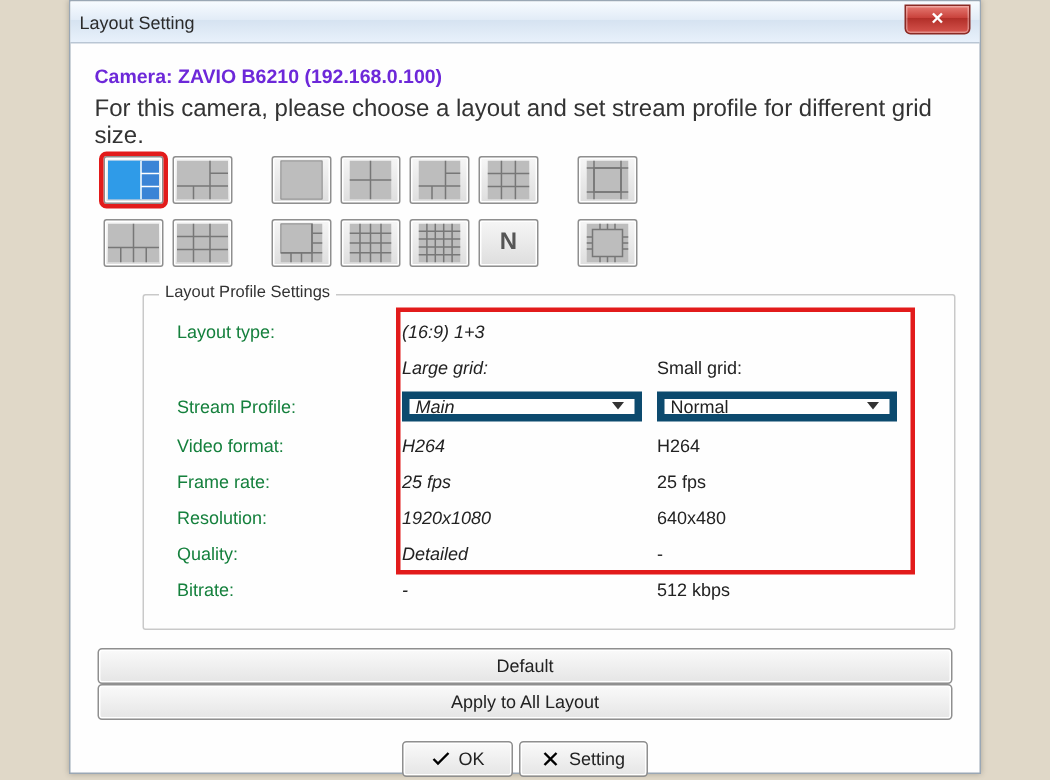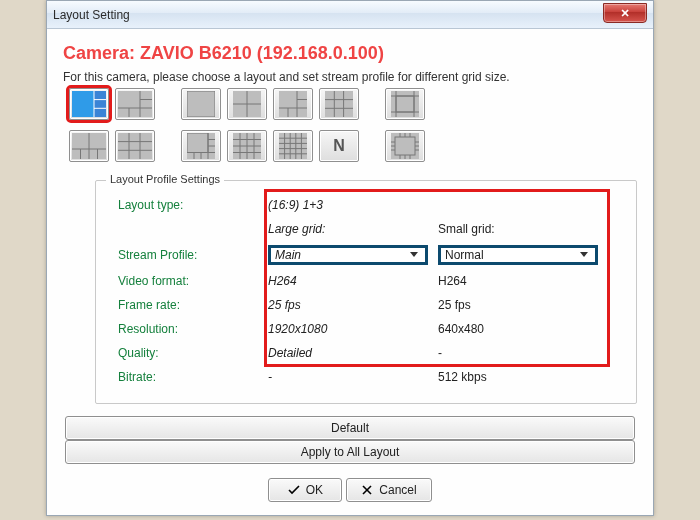--- a/index.html
+++ b/index.html
@@ -40,24 +40,24 @@
     border: 1px solid #8a2a24;
     display: flex; align-items: center; justify-content: center;
     color: #fff; font-weight: bold;
     box-shadow: inset 0 0 0 1px rgba(255,255,255,.35);
   }
   .win-close span { font-size: 11px; line-height: 1; }
   .client {
     padding: 10px 16px 12px 16px;
   }
   .heading {
-    font-weight: bold; font-size: 18px; color: #ef4444;
+    font-weight: bold; font-size: 13px; color: #6d28d9;
     margin: 4px 0 6px 0;
   }
-  .subtext { font-size: 12px; color: #333; }
+  .subtext { font-size: 16px; color: #333; }
   
   .layout-grid {
     margin: 4px 6px 18px 6px;
     display: flex; flex-direction: column; gap: 10px;
   }
   .layout-row { display: flex; align-items: center; }
   .icon-group { display: flex; gap: 6px; }
   .group-gap { width: 26px; }
   .layout-icon {
     width: 40px; height: 32px;
@@ -104,21 +104,21 @@
     display: flex; align-items: center;
     height: 24px;
     font-size: 12px;
   }
   .prow.taller { height: 28px; }
   .lbl { width: 160px; padding-left: 10px; color: #15803d; }
   .col1 { width: 170px; font-style: italic; }
   .col2 { width: 170px; }
   .select {
     width: 160px; height: 20px;
-    border: 3px solid #0c4a6e;
+    border: 5px solid #0c4a6e;
     background: #fff;
     display: flex; align-items: center; justify-content: space-between;
     padding: 0 4px 0 4px;
     font-size: 12px;
   }
   .select .arrow {
     width: 14px; height: 14px;
     display: flex; align-items: center; justify-content: center;
   }
   .select .arrow svg { display:block; }
@@ -412,18 +412,18 @@
           </span>
         <span>OK</span>
       </div>
       <div class="btn">
         <span class="ico">
             <svg width="10" height="10">
               <line x1="1" y1="1" x2="9" y2="9" stroke="#000" stroke-width="1.6"></line>
               <line x1="9" y1="1" x2="1" y2="9" stroke="#000" stroke-width="1.6"></line>
             </svg>
           </span>
-        <span>Cancel</span>
+        <span>Setting</span>
       </div>
     </div>
 
   </div>
 </div>
 
 </body></html>

